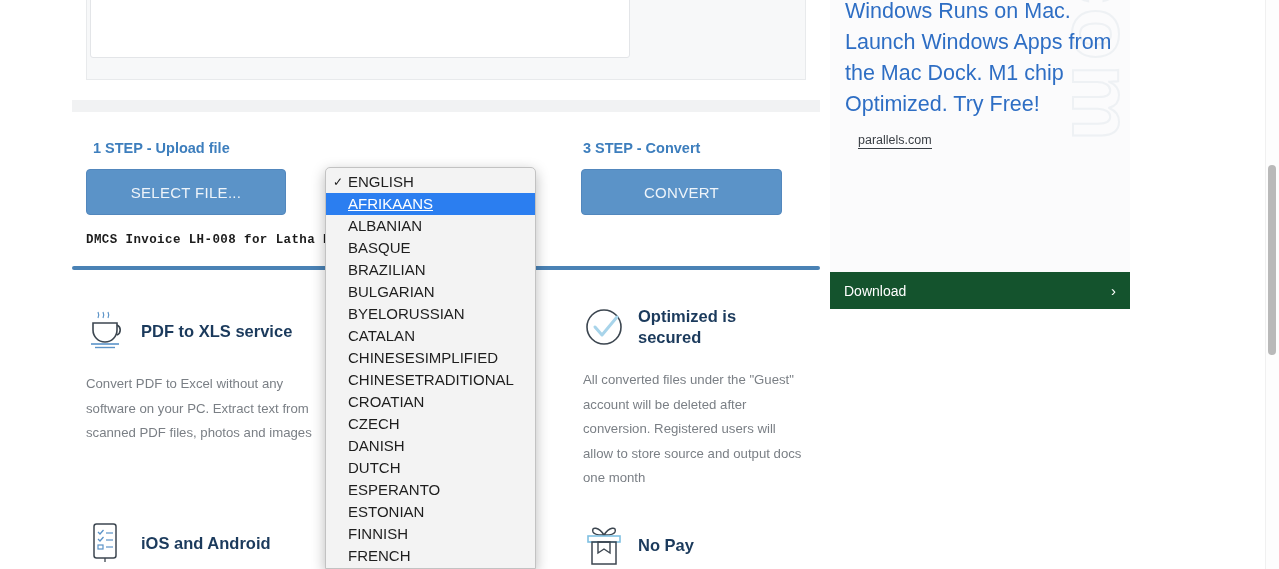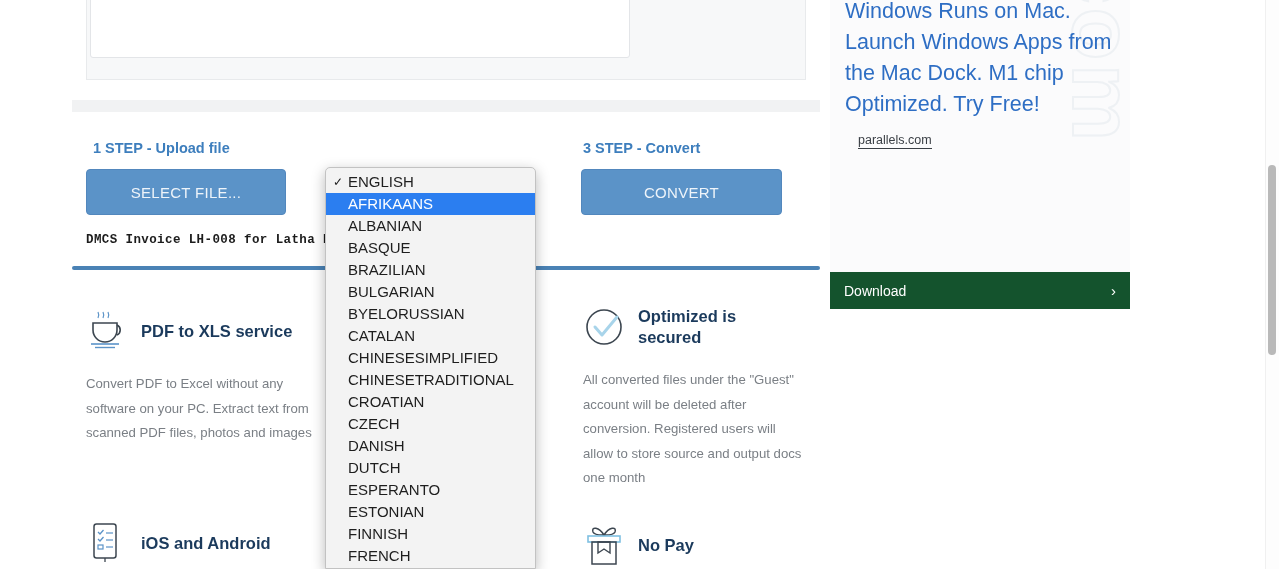--- a/index.html
+++ b/index.html
@@ -145,20 +145,21 @@
     padding-left: 22px;
     font-size: 15px;
     color: #1e1e1e;
     white-space: nowrap;
     position: relative;
     cursor: default;
   }
   .dd-item.selected {
     background: #2b7ef0;
     color: #ffffff;
+    text-decoration: underline;
   }
   .dd-check {
     position: absolute;
     left: 7px; top: 0;
     font-size: 12px;
     color: #1e1e1e;
   }
 
   
   .side-ad {

